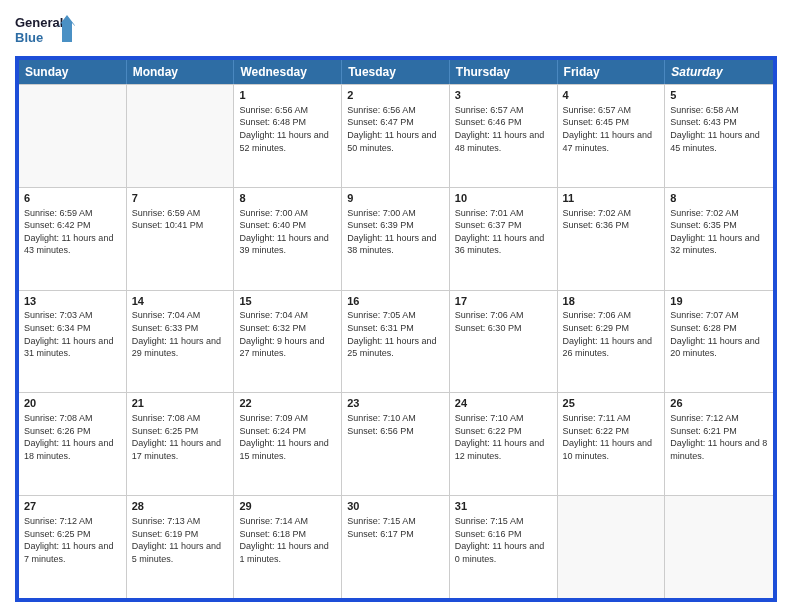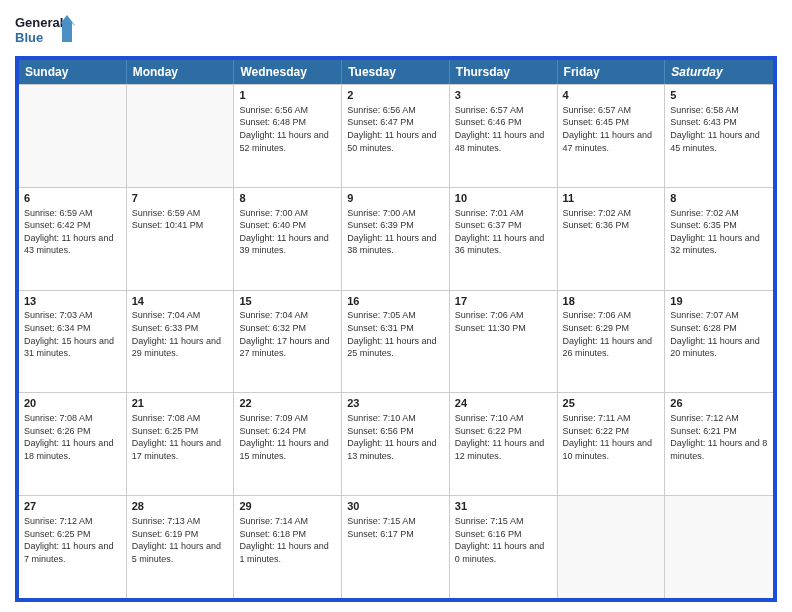--- a/index.html
+++ b/index.html
@@ -197,44 +197,44 @@
         <div class="cell-text">Sunrise: 7:02 AM</div>
         <div class="cell-text">Sunset: 6:35 PM</div>
         <div class="cell-text">Daylight: 11 hours and 32 minutes.</div>
       </div>
         </div>
         <div class="cal-row">
           <div class="cal-cell">
         <div class="day-num">13</div>
         <div class="cell-text">Sunrise: 7:03 AM</div>
         <div class="cell-text">Sunset: 6:34 PM</div>
-        <div class="cell-text">Daylight: 15 hours and 31 minutes.</div>
+        <div class="cell-text">Daylight: 11 hours and 31 minutes.</div>
       </div>
           <div class="cal-cell">
         <div class="day-num">14</div>
         <div class="cell-text">Sunrise: 7:04 AM</div>
         <div class="cell-text">Sunset: 6:33 PM</div>
         <div class="cell-text">Daylight: 11 hours and 29 minutes.</div>
       </div>
           <div class="cal-cell">
         <div class="day-num">15</div>
         <div class="cell-text">Sunrise: 7:04 AM</div>
         <div class="cell-text">Sunset: 6:32 PM</div>
-        <div class="cell-text">Daylight: 17 hours and 27 minutes.</div>
+        <div class="cell-text">Daylight: 9 hours and 27 minutes.</div>
       </div>
           <div class="cal-cell">
         <div class="day-num">16</div>
         <div class="cell-text">Sunrise: 7:05 AM</div>
         <div class="cell-text">Sunset: 6:31 PM</div>
         <div class="cell-text">Daylight: 11 hours and 25 minutes.</div>
       </div>
           <div class="cal-cell">
         <div class="day-num">17</div>
         <div class="cell-text">Sunrise: 7:06 AM</div>
-        <div class="cell-text">Sunset: 11:30 PM</div>
+        <div class="cell-text">Sunset: 6:30 PM</div>
       </div>
           <div class="cal-cell">
         <div class="day-num">18</div>
         <div class="cell-text">Sunrise: 7:06 AM</div>
         <div class="cell-text">Sunset: 6:29 PM</div>
         <div class="cell-text">Daylight: 11 hours and 26 minutes.</div>
       </div>
           <div class="cal-cell">
         <div class="day-num">19</div>
         <div class="cell-text">Sunrise: 7:07 AM</div>
@@ -258,21 +258,20 @@
           <div class="cal-cell">
         <div class="day-num">22</div>
         <div class="cell-text">Sunrise: 7:09 AM</div>
         <div class="cell-text">Sunset: 6:24 PM</div>
         <div class="cell-text">Daylight: 11 hours and 15 minutes.</div>
       </div>
           <div class="cal-cell">
         <div class="day-num">23</div>
         <div class="cell-text">Sunrise: 7:10 AM</div>
         <div class="cell-text">Sunset: 6:56 PM</div>
-        <div class="cell-text">Daylight: 11 hours and 13 minutes.</div>
       </div>
           <div class="cal-cell">
         <div class="day-num">24</div>
         <div class="cell-text">Sunrise: 7:10 AM</div>
         <div class="cell-text">Sunset: 6:22 PM</div>
         <div class="cell-text">Daylight: 11 hours and 12 minutes.</div>
       </div>
           <div class="cal-cell">
         <div class="day-num">25</div>
         <div class="cell-text">Sunrise: 7:11 AM</div>

